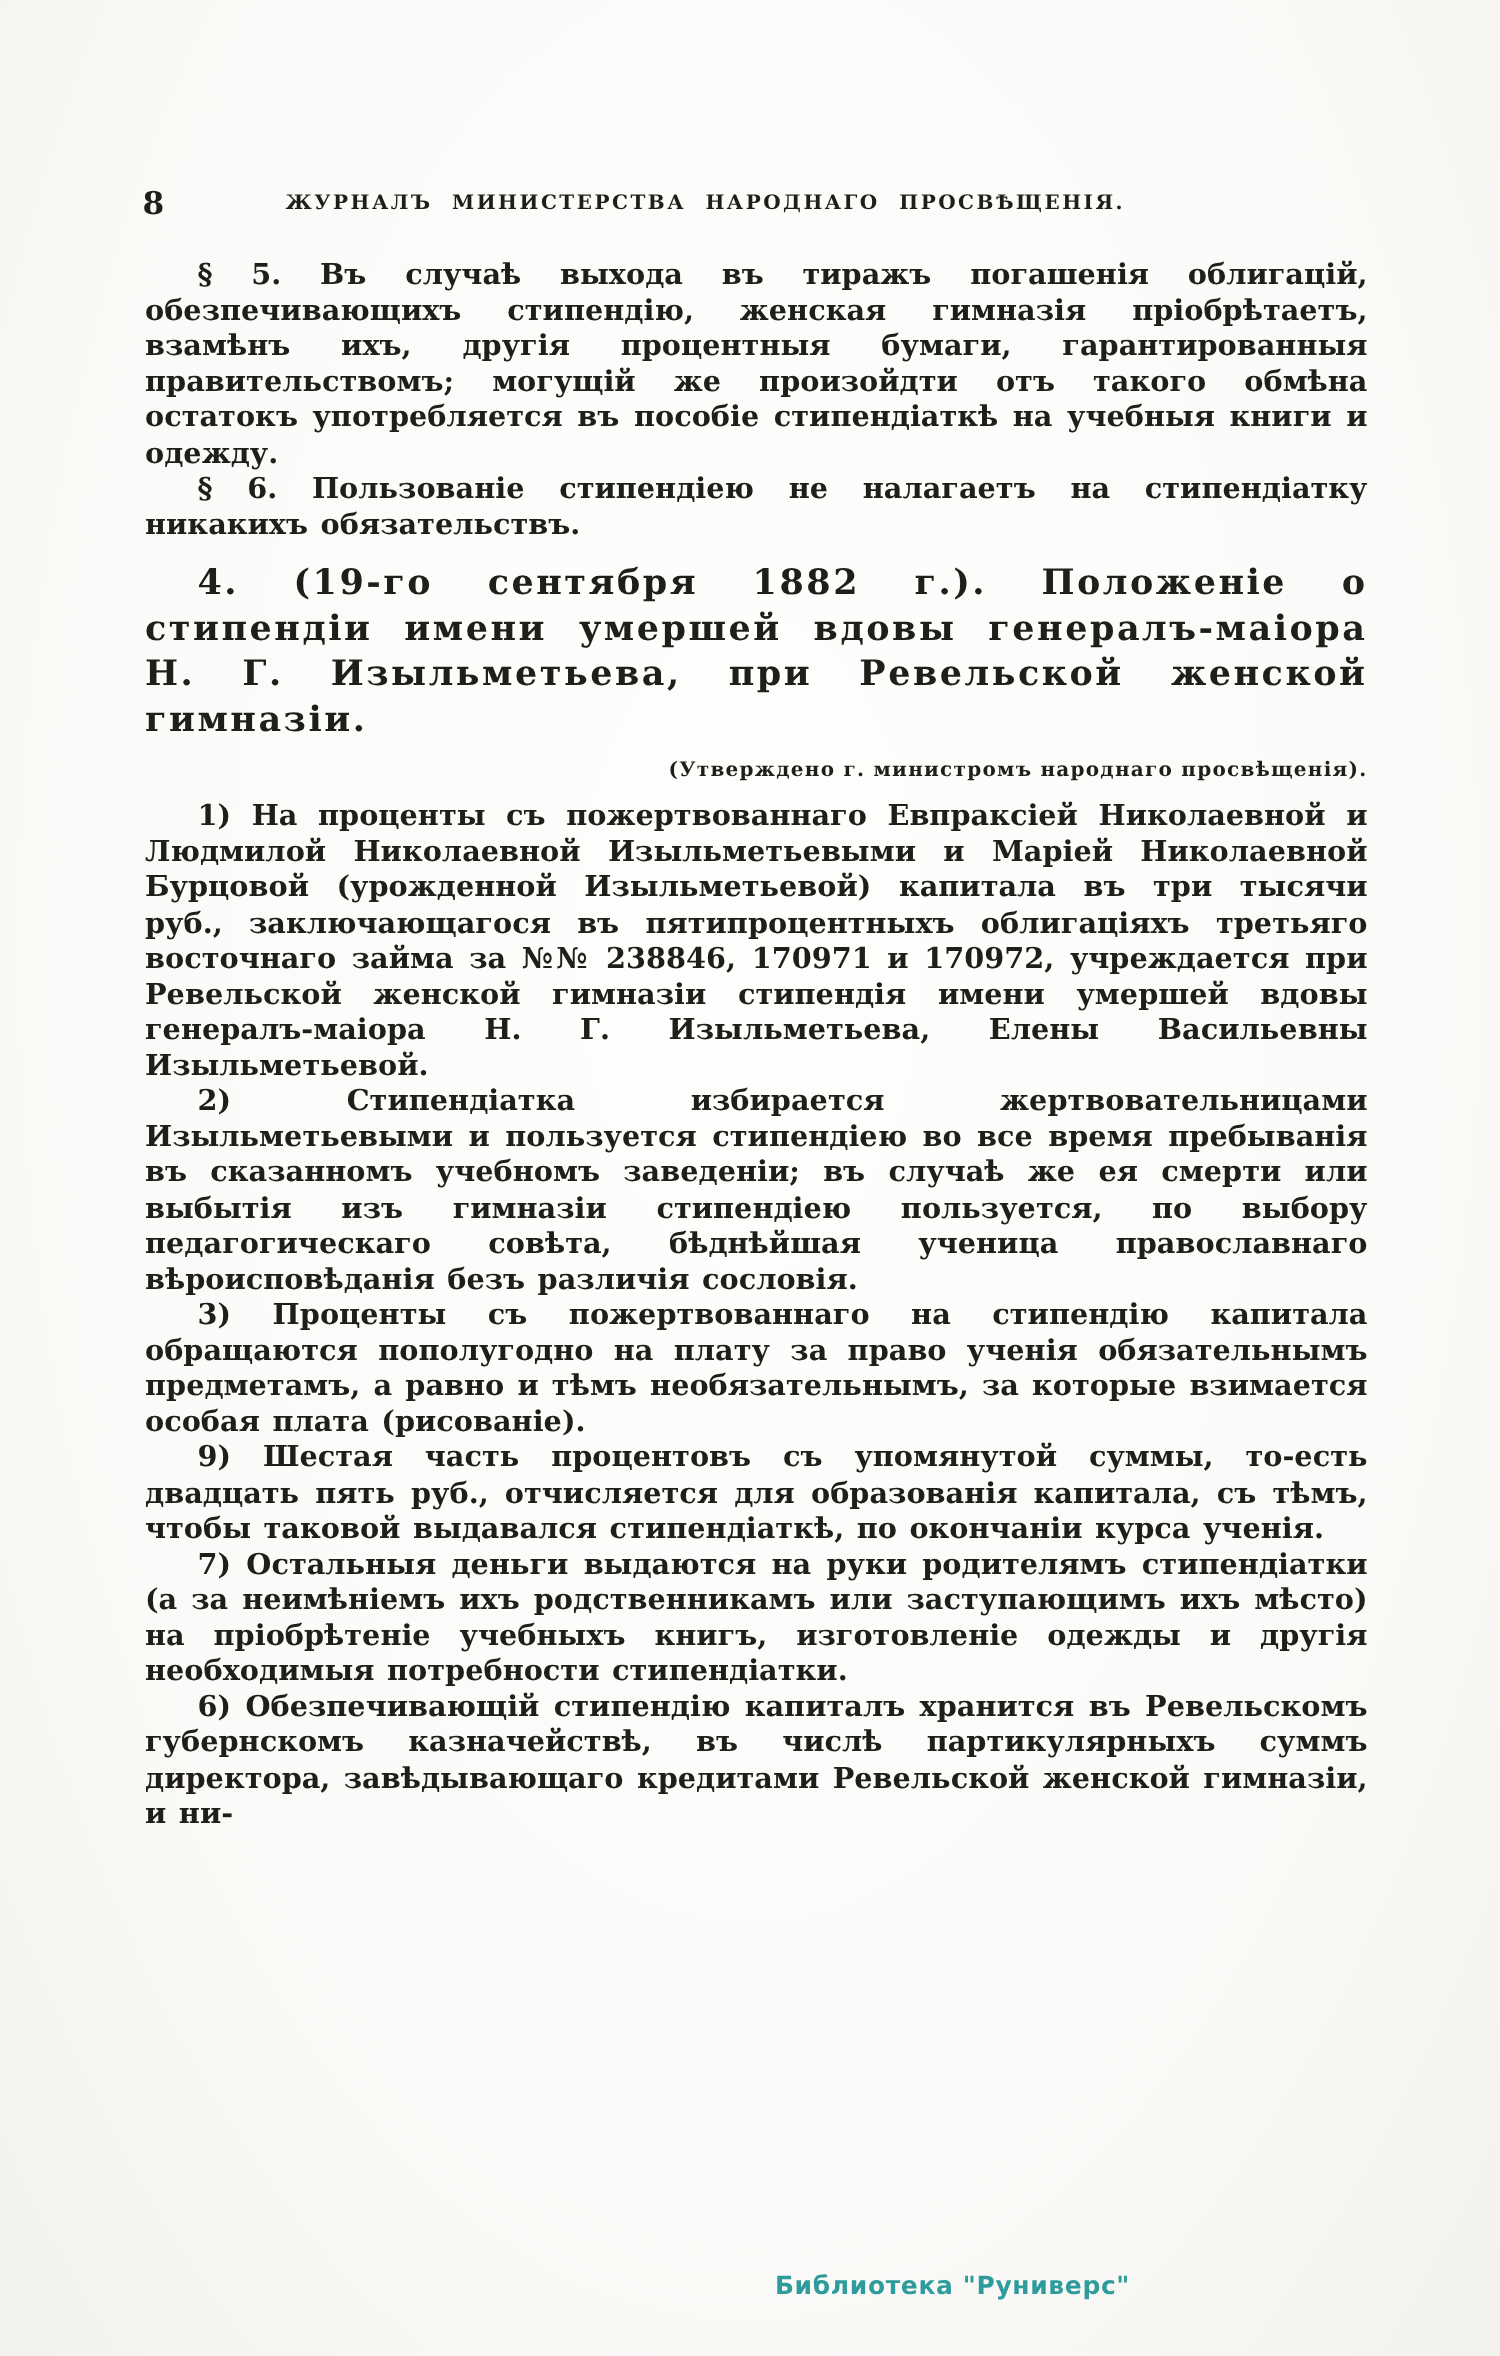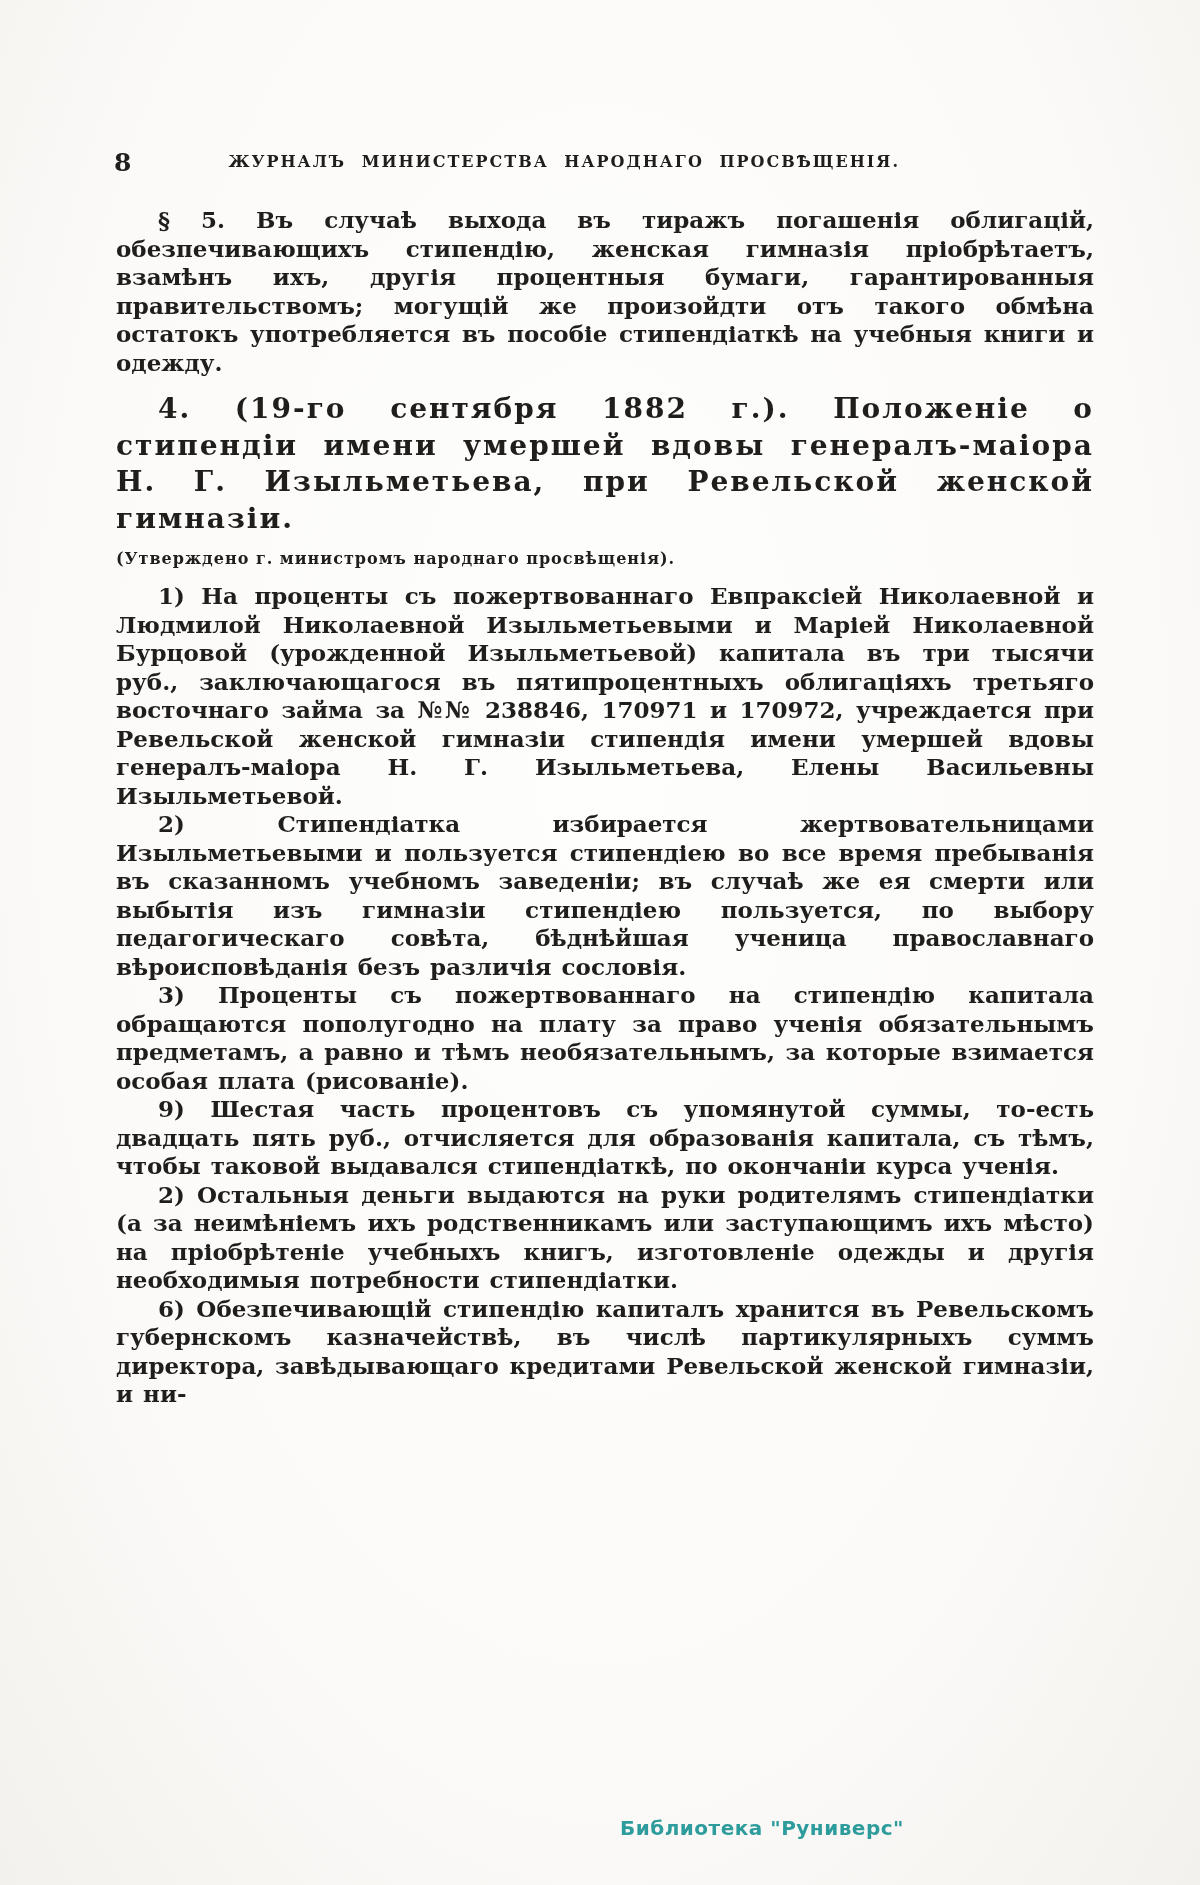--- a/index.html
+++ b/index.html
@@ -71,21 +71,21 @@
     word-spacing: 3px;
     text-align: justify;
     text-indent: 42px;
   }
   .para-subheading {
     margin-top: 12px !important;
     margin-bottom: 14px !important;
     font-size: 16px;
     font-weight: 700;
     letter-spacing: 1px;
-    text-align: left;
+    text-align: right;
     text-indent: 0;
   }
   .watermark {
     position: absolute;
     top: 1816px;
     right: 296px;
     font-family: "DejaVu Sans", sans-serif;
     font-size: 20px;
     font-weight: 700;
     color: #2e9c9c;
@@ -97,25 +97,26 @@
 
 <div class="page">
 
   <div class="header-row">
     <span class="page-number">8</span>
     <span class="journal-title">ЖУРНАЛЪ МИНИСТЕРСТВА НАРОДНАГО ПРОСВѢЩЕНІЯ.</span>
   </div>
 
   <div class="content">
       <p class="para-body">§ 5. Въ случаѣ выхода въ тиражъ погашенія облигацій, обезпечивающихъ стипендію, женская гимназія пріобрѣтаетъ, взамѣнъ ихъ, другія процентныя бумаги, гарантированныя правительствомъ; могущій же произойдти отъ такого обмѣна остатокъ употребляется въ пособіе стипендіаткѣ на учебныя книги и одежду.</p>
+      <p class="para-body">§ 6. Пользованіе стипендіею не налагаетъ на стипендіатку никакихъ обязательствъ.</p>
       <p class="para-heading">4. (19-го сентября 1882 г.). Положеніе о стипендіи имени умершей вдовы генералъ-маіора Н. Г. Изыльметьева, при Ревельской женской гимназіи.</p>
       <p class="para-subheading">(Утверждено г. министромъ народнаго просвѣщенія).</p>
       <p class="para-body">1) На проценты съ пожертвованнаго Евпраксіей Николаевной и Людмилой Николаевной Изыльметьевыми и Маріей Николаевной Бурцовой (урожденной Изыльметьевой) капитала въ три тысячи руб., заключающагося въ пятипроцентныхъ облигаціяхъ третьяго восточнаго займа за №№ 238846, 170971 и 170972, учреждается при Ревельской женской гимназіи стипендія имени умершей вдовы генералъ-маіора Н. Г. Изыльметьева, Елены Васильевны Изыльметьевой.</p>
       <p class="para-body">2) Стипендіатка избирается жертвовательницами Изыльметьевыми и пользуется стипендіею во все время пребыванія въ сказанномъ учебномъ заведеніи; въ случаѣ же ея смерти или выбытія изъ гимназіи стипендіею пользуется, по выбору педагогическаго совѣта, бѣднѣйшая ученица православнаго вѣроисповѣданія безъ различія сословія.</p>
       <p class="para-body">3) Проценты съ пожертвованнаго на стипендію капитала обращаются пополугодно на плату за право ученія обязательнымъ предметамъ, а равно и тѣмъ необязательнымъ, за которые взимается особая плата (рисованіе).</p>
       <p class="para-body">9) Шестая часть процентовъ съ упомянутой суммы, то-есть двадцать пять руб., отчисляется для образованія капитала, съ тѣмъ, чтобы таковой выдавался стипендіаткѣ, по окончаніи курса ученія.</p>
-      <p class="para-body">2) Остальныя деньги выдаются на руки родителямъ стипендіатки (а за неимѣніемъ ихъ родственникамъ или заступающимъ ихъ мѣсто) на пріобрѣтеніе учебныхъ книгъ, изготовленіе одежды и другія необходимыя потребности стипендіатки.</p>
+      <p class="para-body">7) Остальныя деньги выдаются на руки родителямъ стипендіатки (а за неимѣніемъ ихъ родственникамъ или заступающимъ ихъ мѣсто) на пріобрѣтеніе учебныхъ книгъ, изготовленіе одежды и другія необходимыя потребности стипендіатки.</p>
       <p class="para-body">6) Обезпечивающій стипендію капиталъ хранится въ Ревельскомъ губернскомъ казначействѣ, въ числѣ партикулярныхъ суммъ директора, завѣдывающаго кредитами Ревельской женской гимназіи, и ни-</p>
     </div>
 
   <div class="watermark">Библиотека "Руниверс"</div>
 
 </div>
 
 </body></html>

